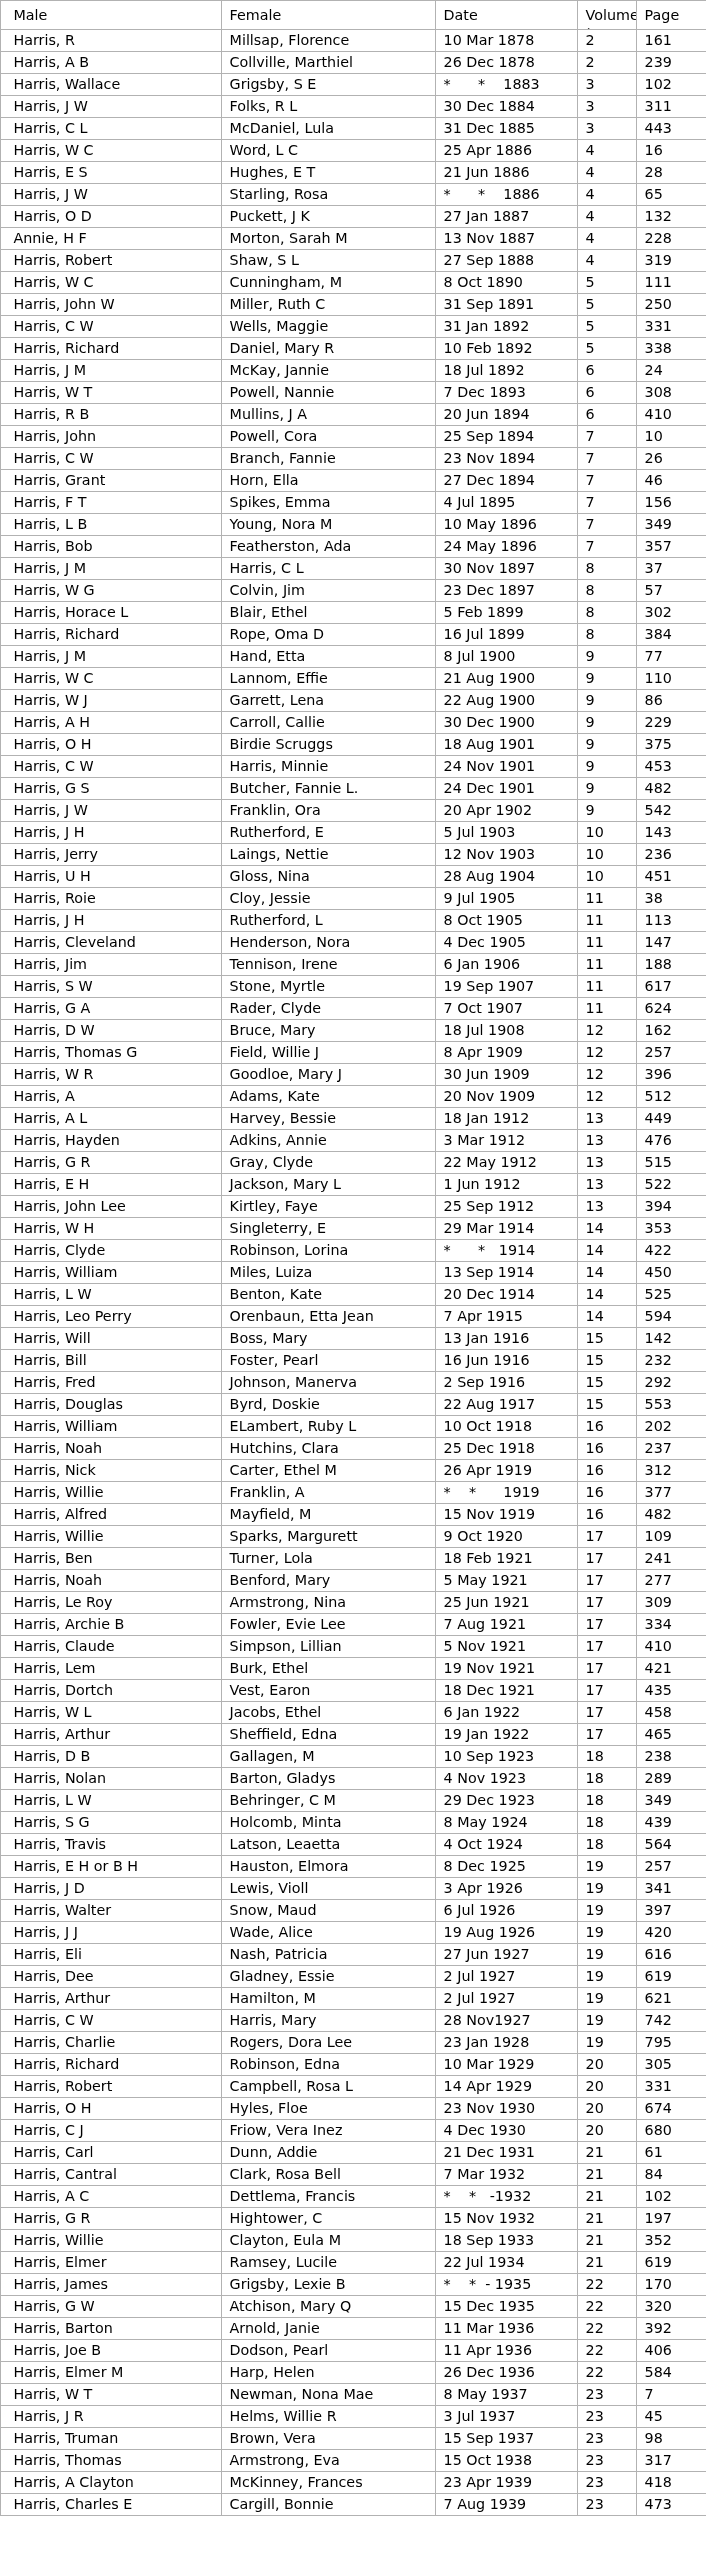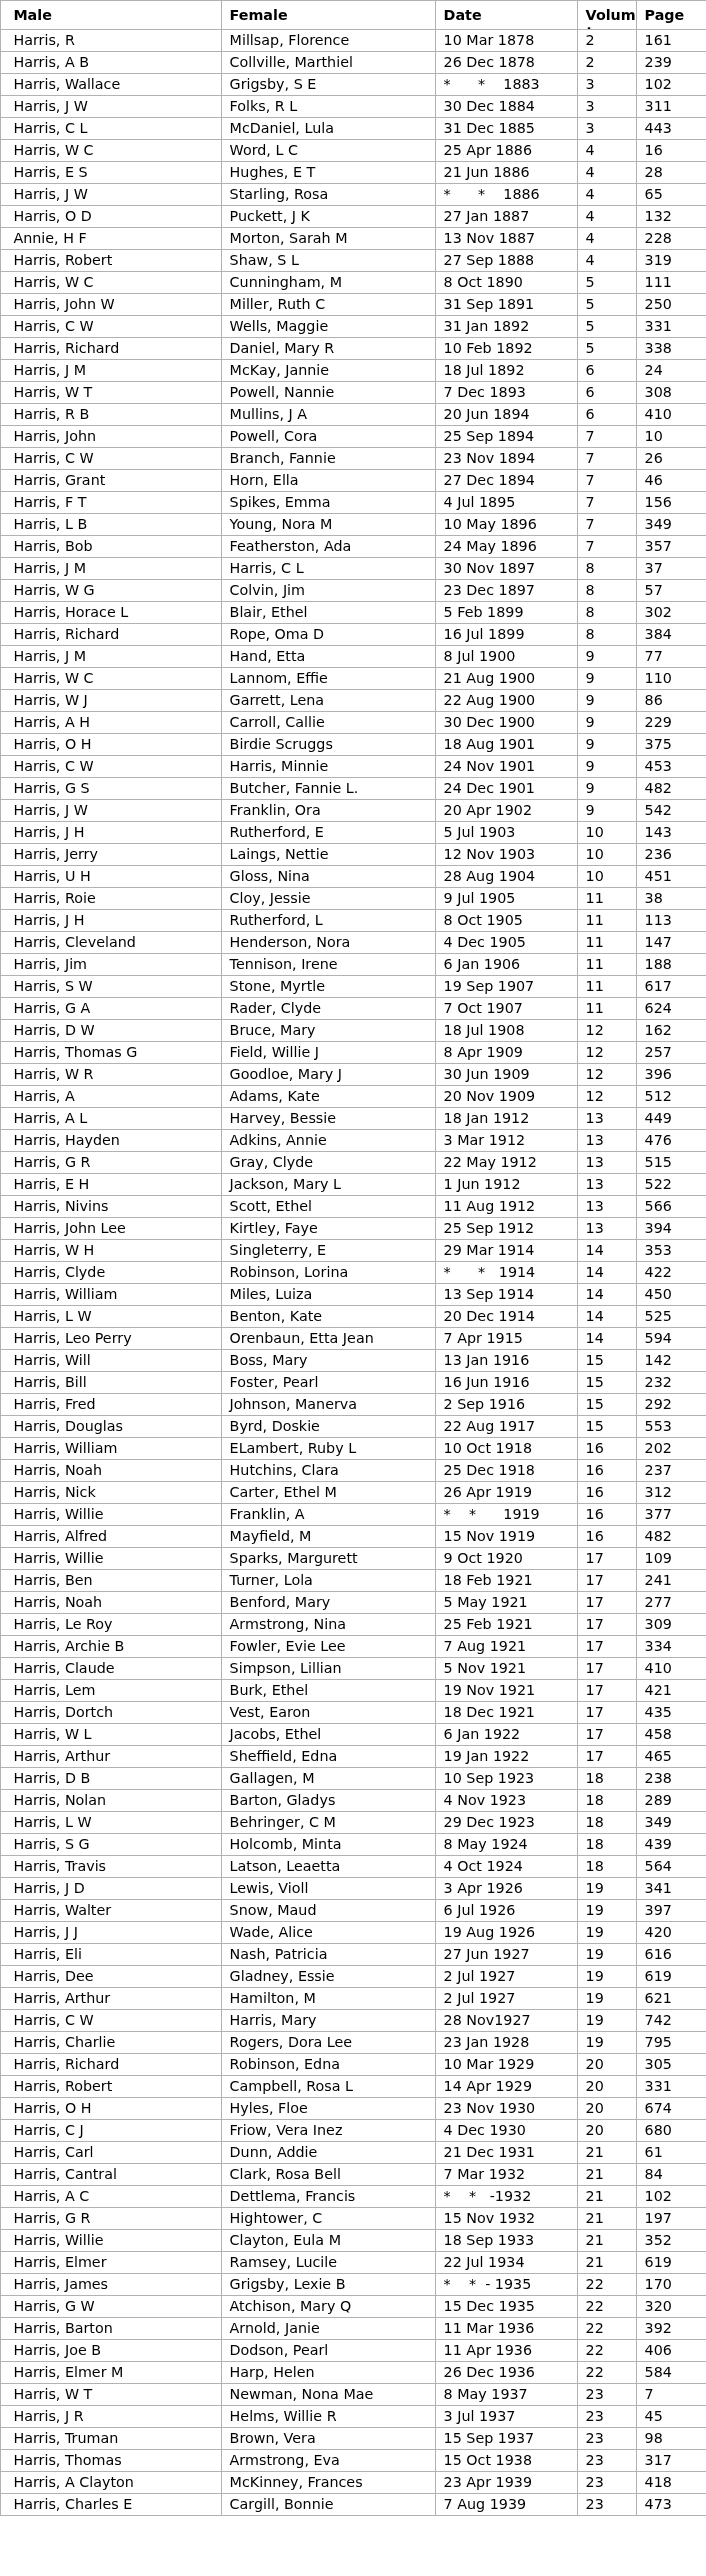--- a/index.html
+++ b/index.html
@@ -30,21 +30,20 @@
     height: 22px;
     line-height: 21px;
     overflow: hidden;
     white-space: nowrap;
   }
   table.records th {
     height: 29px;
     line-height: 27px;
     position: relative;
     font-size: 14.3px;
-    font-weight: bold;
   }
   table.records th.col-male,
   table.records td.col-male {
     padding-left: 12.4px;
   }
   table.records td.col-date {
     white-space: pre;
   }
   .volume-mark {
     position: absolute;
@@ -441,27 +440,20 @@
           <td class="col-page">515</td>
         </tr>
         <tr>
           <td class="col-male">Harris, E H</td>
           <td class="col-female">Jackson, Mary L</td>
           <td class="col-date">1 Jun 1912</td>
           <td class="col-volume">13</td>
           <td class="col-page">522</td>
         </tr>
         <tr>
-          <td class="col-male">Harris, Nivins</td>
-          <td class="col-female">Scott, Ethel</td>
-          <td class="col-date">11 Aug 1912</td>
-          <td class="col-volume">13</td>
-          <td class="col-page">566</td>
-        </tr>
-        <tr>
           <td class="col-male">Harris, John Lee</td>
           <td class="col-female">Kirtley, Faye</td>
           <td class="col-date">25 Sep 1912</td>
           <td class="col-volume">13</td>
           <td class="col-page">394</td>
         </tr>
         <tr>
           <td class="col-male">Harris, W H</td>
           <td class="col-female">Singleterry, E</td>
           <td class="col-date">29 Mar 1914</td>
@@ -576,21 +568,21 @@
         <tr>
           <td class="col-male">Harris, Noah</td>
           <td class="col-female">Benford, Mary</td>
           <td class="col-date">5 May 1921</td>
           <td class="col-volume">17</td>
           <td class="col-page">277</td>
         </tr>
         <tr>
           <td class="col-male">Harris, Le Roy</td>
           <td class="col-female">Armstrong, Nina</td>
-          <td class="col-date">25 Feb 1921</td>
+          <td class="col-date">25 Jun 1921</td>
           <td class="col-volume">17</td>
           <td class="col-page">309</td>
         </tr>
         <tr>
           <td class="col-male">Harris, Archie B</td>
           <td class="col-female">Fowler, Evie Lee</td>
           <td class="col-date">7 Aug 1921</td>
           <td class="col-volume">17</td>
           <td class="col-page">334</td>
         </tr>
@@ -656,20 +648,27 @@
           <td class="col-date">8 May 1924</td>
           <td class="col-volume">18</td>
           <td class="col-page">439</td>
         </tr>
         <tr>
           <td class="col-male">Harris, Travis</td>
           <td class="col-female">Latson, Leaetta</td>
           <td class="col-date">4 Oct 1924</td>
           <td class="col-volume">18</td>
           <td class="col-page">564</td>
+        </tr>
+        <tr>
+          <td class="col-male">Harris, E H or B H</td>
+          <td class="col-female">Hauston, Elmora</td>
+          <td class="col-date">8 Dec 1925</td>
+          <td class="col-volume">19</td>
+          <td class="col-page">257</td>
         </tr>
         <tr>
           <td class="col-male">Harris, J D</td>
           <td class="col-female">Lewis, Violl</td>
           <td class="col-date">3 Apr 1926</td>
           <td class="col-volume">19</td>
           <td class="col-page">341</td>
         </tr>
         <tr>
           <td class="col-male">Harris, Walter</td>

